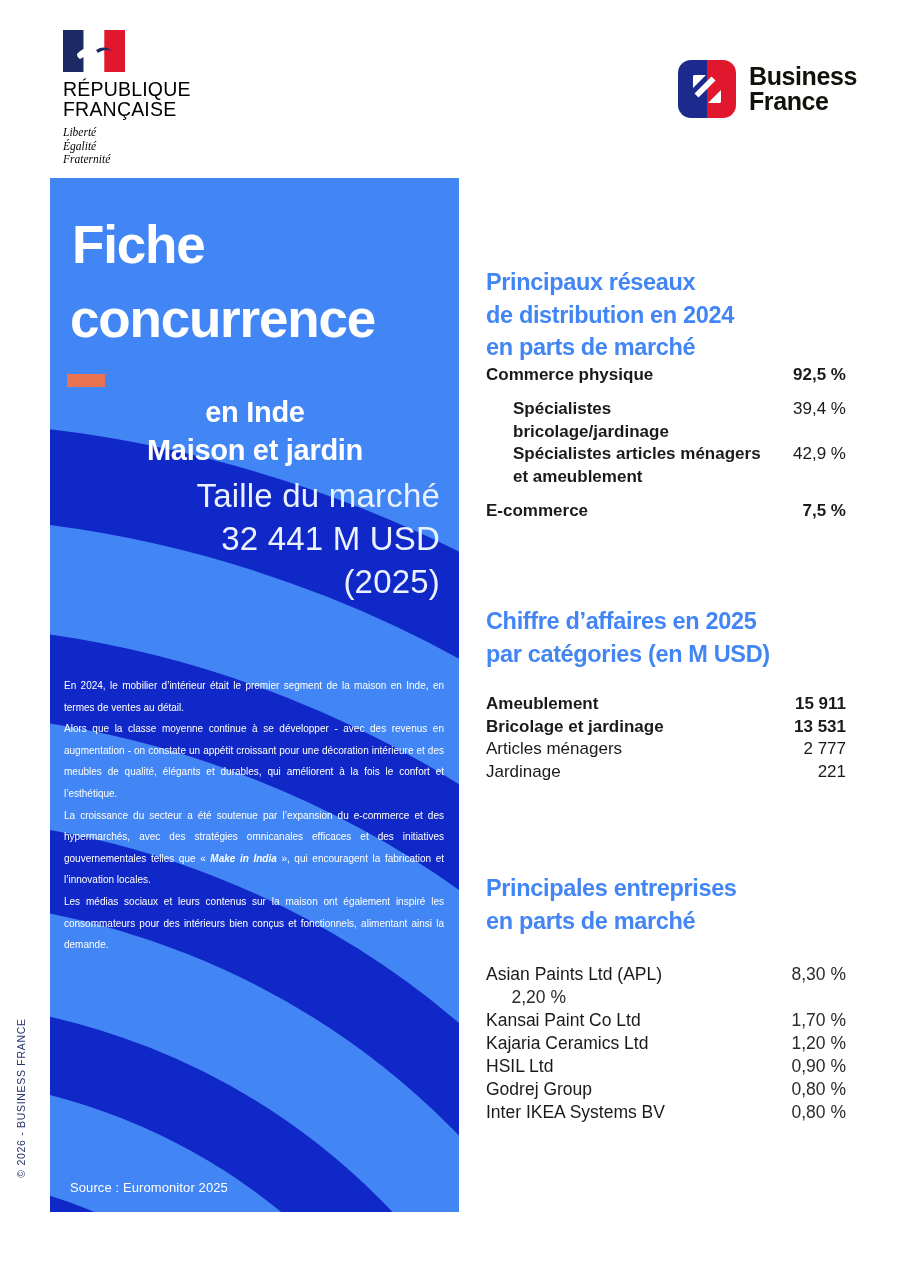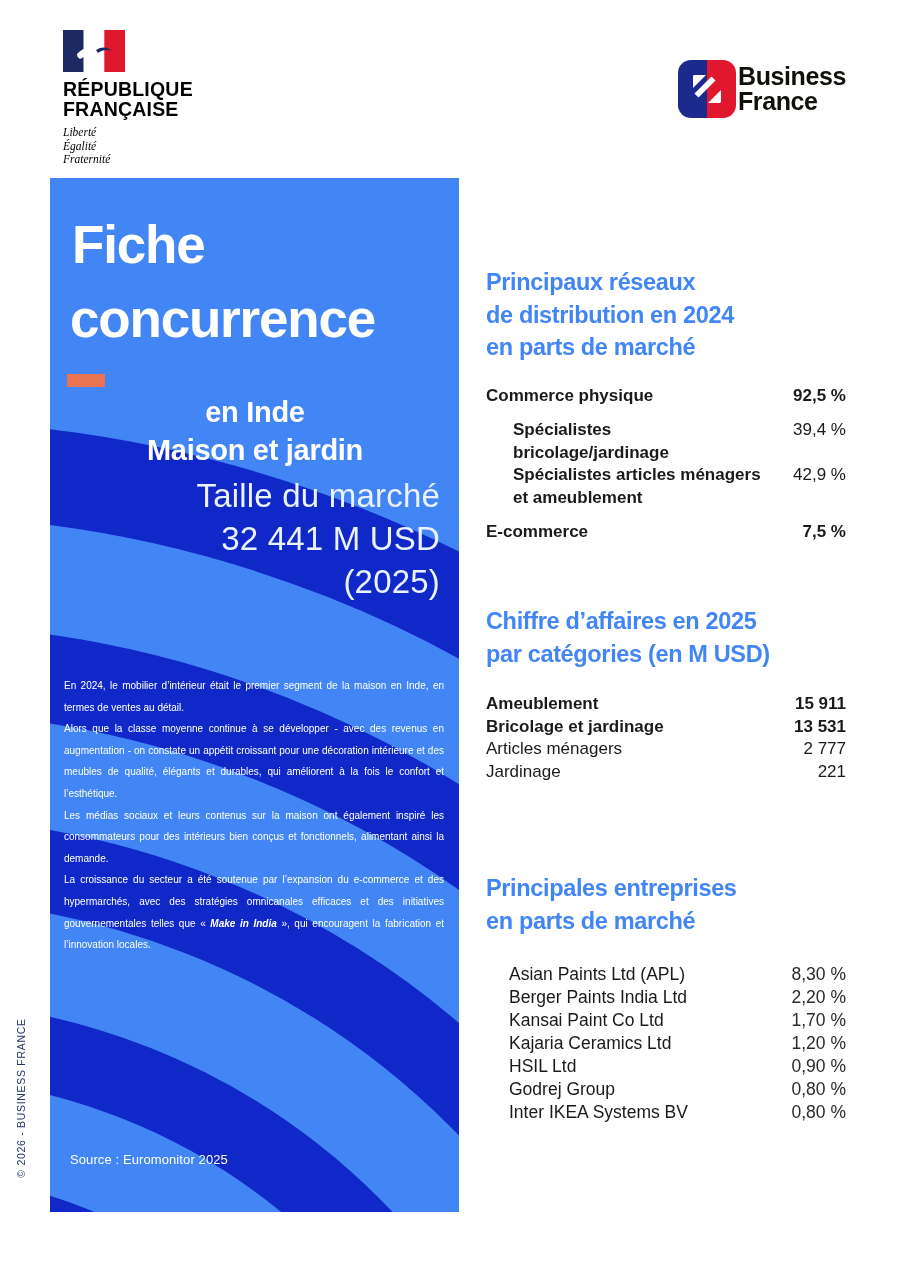--- a/index.html
+++ b/index.html
@@ -12,32 +12,32 @@
     -webkit-font-smoothing:antialiased;
   }
 
   
   #header{position:absolute;top:0;left:0;width:900px;height:178px;}
 
   #rf-logo{position:absolute;left:63px;top:30px;width:220px;}
   #rf-flag{width:62px;height:42px;display:block;}
   #rf-name{
     font-family:"Liberation Sans", sans-serif;
-    font-weight:bold;color:#000;
+    font-weight:normal;color:#000;
     font-size:19.5px;line-height:19.5px;letter-spacing:0.2px;
     margin-top:8px;
   }
   #rf-name div{white-space:nowrap;}
   #rf-motto{
     font-family:"Liberation Serif", serif;
     font-style:italic;color:#000;
     font-size:11.5px;line-height:13.5px;margin-top:7px;
   }
 
-  #bf-logo{position:absolute;left:676px;top:58px;display:flex;align-items:center;}
+  #bf-logo{position:absolute;left:676px;top:58px;display:flex;align-items:center;gap:11px;}
   #bf-mark{width:62px;height:62px;display:block;}
   #bf-text{
     font-family:"Liberation Sans", sans-serif;
     font-weight:bold;color:#12100B;
     font-size:25px;line-height:25.5px;letter-spacing:-0.4px;
   }
   #bf-text div{white-space:nowrap;}
 
   
   #copyright{
@@ -85,21 +85,21 @@
 
   #card-body{
     position:absolute;left:14px;top:497px;width:380px;
     color:#ffffff;text-align:justify;
     font-size:10px;line-height:21.6px;
   }
   #card-body p{margin:0;}
   #card-body b{font-weight:bold;font-style:italic;}
 
   #card-source{
-    position:absolute;left:20px;top:974px;
+    position:absolute;left:20px;top:1002px;
     color:#ffffff;font-size:13px;letter-spacing:0.1px;
   }
 
   
   #right{position:absolute;left:486px;top:0;width:360px;}
 
   .sec-heading{
     color:#4285F4;font-weight:bold;
     font-size:23.5px;line-height:32.5px;letter-spacing:-0.35px;
   }
@@ -110,31 +110,31 @@
     display:flex;align-items:baseline;
     font-size:17px;line-height:22.5px;color:#1A1A1A;
   }
   .row .lbl{flex:1;padding-right:10px;}
   .row .val{text-align:right;white-space:nowrap;}
   .row.bold{font-weight:bold;}
   .row.indent .lbl{padding-left:27px;font-weight:bold;}
 
   
   #sec1{position:absolute;left:0;top:266px;width:360px;}
-  #sec1 .rows{margin-top:21px;}
+  #sec1 .rows{}
   #sec1 .row .val{width:70px;}
   #sec1 .gap{height:12px;}
   #sec1 .gap2{height:12px;}
 
   #sec2{position:absolute;left:0;top:605px;width:360px;}
   #sec2 .rows{margin-top:23px;}
   #sec2 .row .val{width:92px;text-align:right;}
 
   #sec3{position:absolute;left:0;top:872px;width:360px;}
-  #sec3 .rows{margin-top:26px;margin-left:23px;}
+  #sec3 .rows{margin-top:26px;}
   #sec3 .row{font-size:17.5px;line-height:23px;color:#1A1A1A;}
   #sec3 .row .val{width:80px;color:#2B2B2B;}
 </style>
 </head>
 <body>
 
 <div id="header">
 
   <div id="rf-logo">
     <svg id="rf-flag" viewBox="0 0 62 42">
@@ -217,22 +217,22 @@
 
     <div id="card-market">
       <div>Taille du marché</div>
       <div>32 441 M USD</div>
       <div>(2025)</div>
     </div>
 
     <div id="card-body">
       <p>En 2024, le mobilier d’intérieur était le premier segment de la maison en Inde, en termes de ventes au détail.</p>
       <p>Alors que la classe moyenne continue à se développer - avec des revenus en augmentation - on constate un appétit croissant pour une décoration intérieure et des meubles de qualité, élégants et durables, qui améliorent à la fois le confort et l’esthétique.</p>
+      <p><span>La croissance du secteur a été soutenue par l’expansion du e-commerce et des hypermarchés, avec des stratégies omnicanales efficaces et des initiatives gouvernementales telles que « </span><b>Make in India</b><span> », qui encouragent la fabrication et l’innovation locales.</span></p>
       <p>Les médias sociaux et leurs contenus sur la maison ont également inspiré les consommateurs pour des intérieurs bien conçus et fonctionnels, alimentant ainsi la demande.</p>
-      <p><span>La croissance du secteur a été soutenue par l’expansion du e-commerce et des hypermarchés, avec des stratégies omnicanales efficaces et des initiatives gouvernementales telles que « </span><b>Make in India</b><span> », qui encouragent la fabrication et l’innovation locales.</span></p>
     </div>
 
     <div id="card-source">Source : Euromonitor 2025</div>
   </div>
 </div>
 
 <div id="right">
 
   <div id="sec1">
     <div class="sec-heading">
@@ -291,21 +291,20 @@
     <div class="sec-heading">
       <div>Principales entreprises</div>
       <div>en parts de marché</div>
     </div>
     <div class="rows">
       <div class="row">
         <span class="lbl">Asian Paints Ltd (APL)</span>
         <span class="val">8,30 %</span>
       </div>
       <div class="row">
-        <span class="lbl">Berger Paints India Ltd</span>
         <span class="val">2,20 %</span>
       </div>
       <div class="row">
         <span class="lbl">Kansai Paint Co Ltd</span>
         <span class="val">1,70 %</span>
       </div>
       <div class="row">
         <span class="lbl">Kajaria Ceramics Ltd</span>
         <span class="val">1,20 %</span>
       </div>

